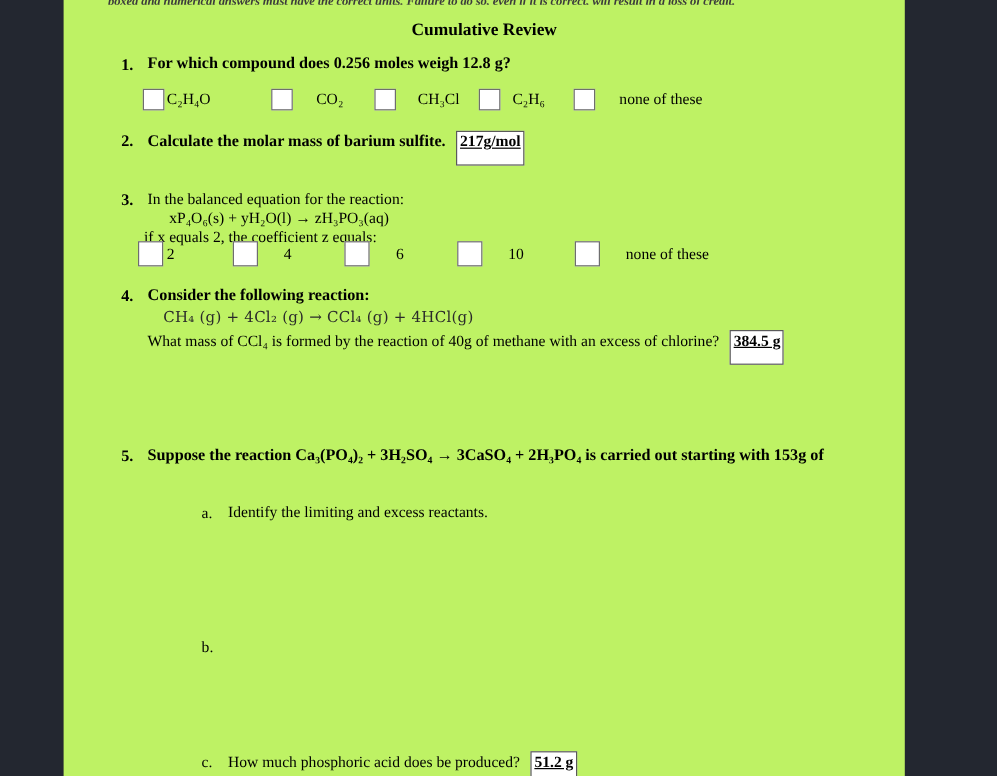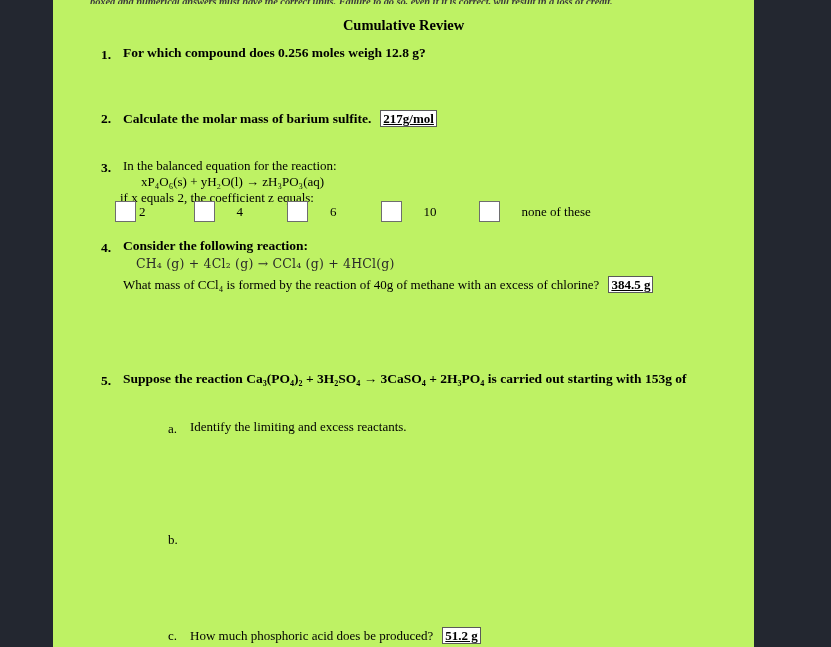--- a/index.html
+++ b/index.html
@@ -83,21 +83,21 @@
     font-size: 13px;
     color: #000;
     vertical-align: middle;
     margin-left: 5px;
   }
 
   
   .boxed {
     display: inline-block;
     border: 1px solid #5a5a5a;
-    padding: 0px 2px 0px 2px;
+    padding: 0px 2px 12px 2px;
     font-weight: bold;
     font-size: 13px;
     color: #000;
     text-decoration: underline;
     line-height: 15px;
     vertical-align: baseline;
     background: #fff;
   }
 
   
@@ -121,20 +121,31 @@
 
   <div class="abs topnote">boxed and numerical answers must have the correct units. Failure to do so, even if it is correct, will result in a loss of credit.</div>
 
   <div class="abs doc-title">Cumulative Review</div>
 
   <div class="abs" style="left:48px; top:45px;">
     <span class="qnum">1.</span>
   </div>
   <div class="abs qstem nowrap" style="left:70px; top:45px;">For which compound does 0.256 moles weigh 12.8 g?</div>
 
+  <div class="abs" style="left:66px; top:74px;">
+    <span class="cbox"></span><span class="opt-label" style="margin-left:2px;">C₂H₄O</span>
+    <span style="display:inline-block; width:42px;"></span>
+    <span class="cbox"></span><span class="opt-label" style="margin-left:20px;">CO₂</span>
+    <span style="display:inline-block; width:18px;"></span>
+    <span class="cbox"></span><span class="opt-label" style="margin-left:18px;">CH₃Cl</span>
+    <span style="display:inline-block; width:8px;"></span>
+    <span class="cbox"></span><span class="opt-label" style="margin-left:10px;">C₂H₆</span>
+    <span style="display:inline-block; width:16px;"></span>
+    <span class="cbox"></span><span class="opt-label" style="margin-left:20px;">none of these</span>
+  </div>
 
   <div class="abs" style="left:48px; top:109px;">
     <span class="qnum">2.</span>
   </div>
   <div class="abs nowrap" style="left:70px; top:109px;">
     <span class="qstem">Calculate the molar mass of barium sulfite.</span>
     <span class="boxed" style="margin-left:5px;">217g/mol</span>
   </div>
 
   <div class="abs" style="left:48px; top:158px;">

